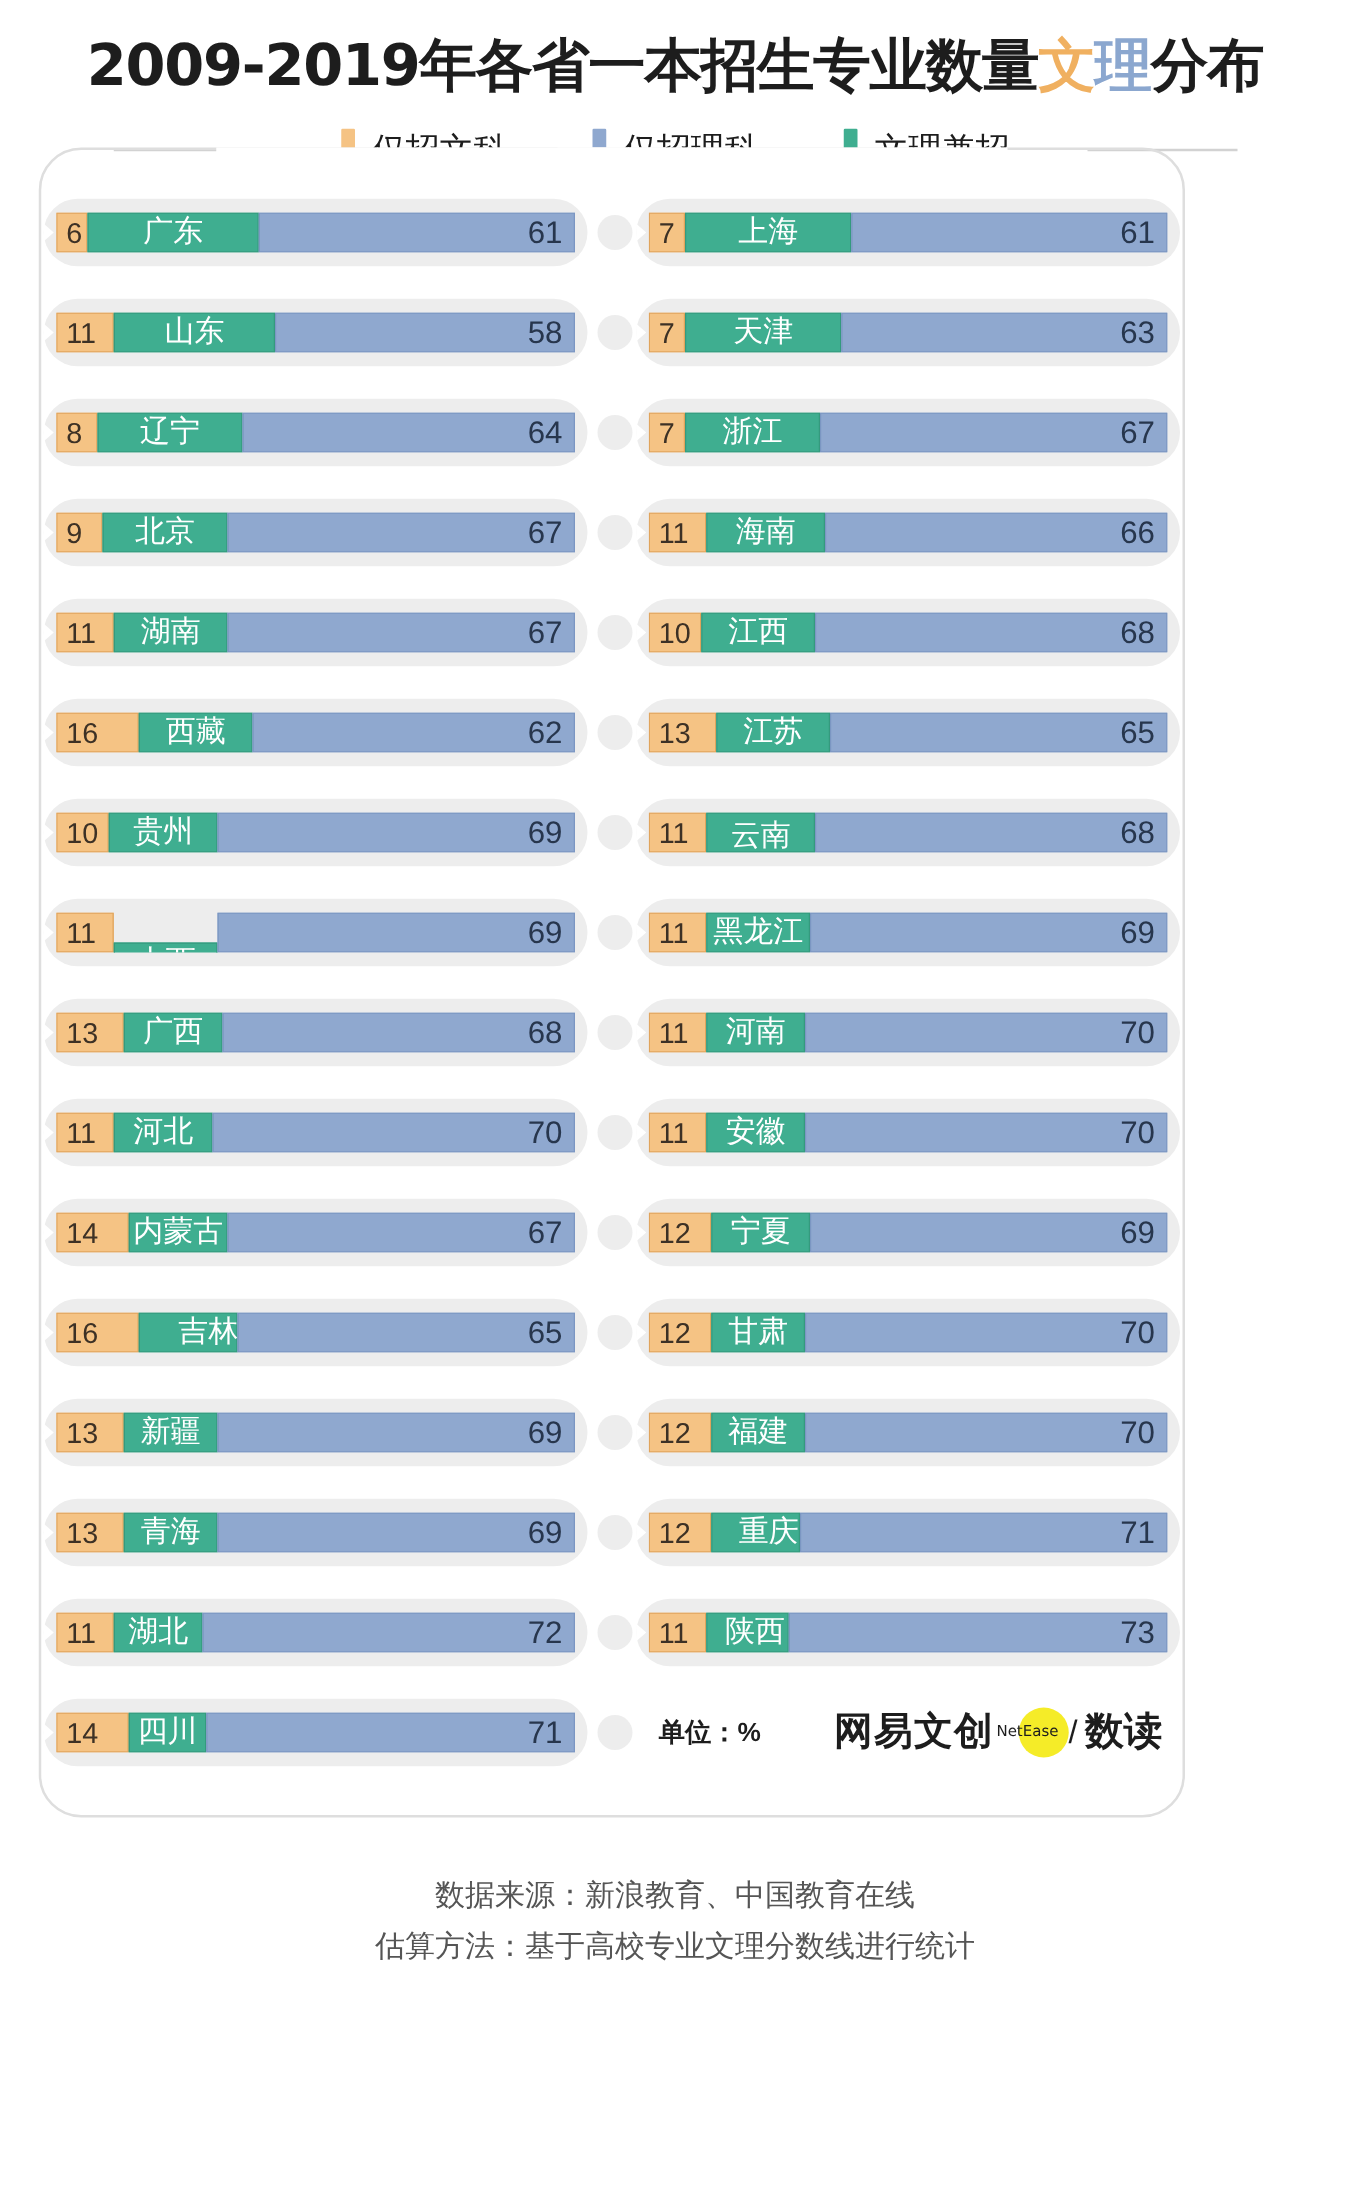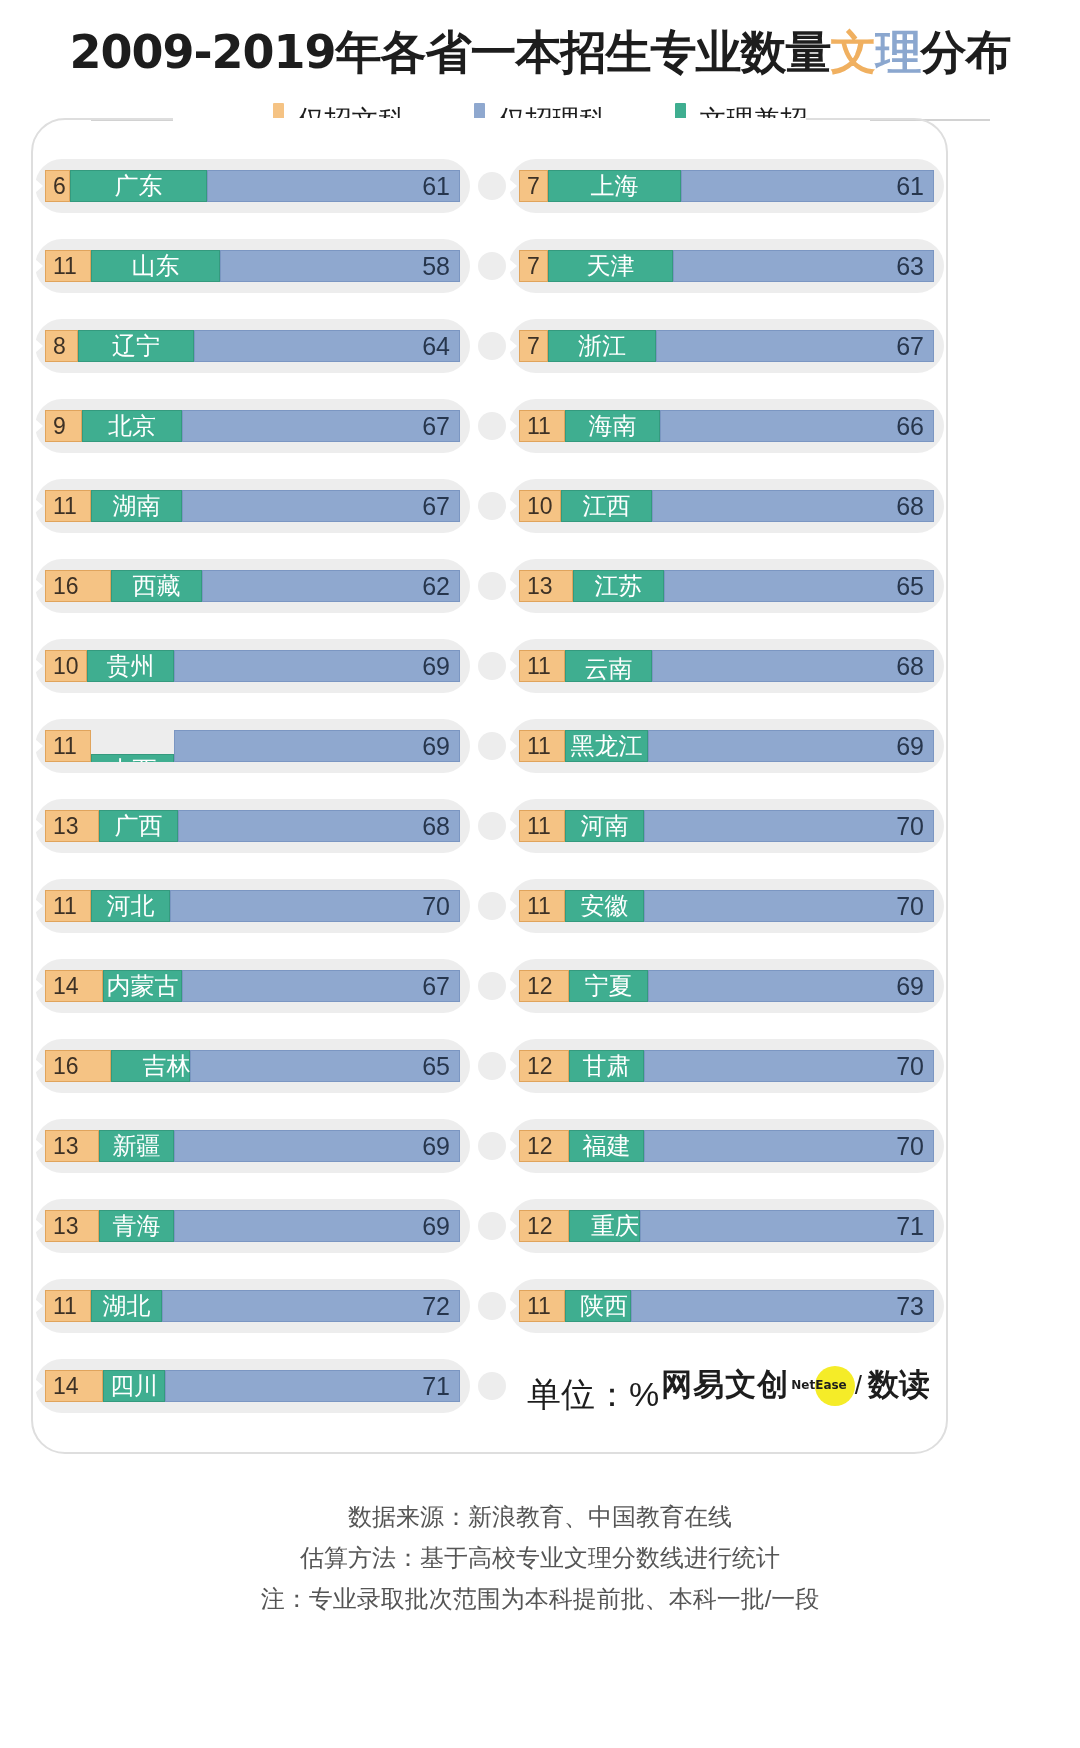--- a/index.html
+++ b/index.html
@@ -129,42 +129,42 @@
     width:28px;height:28px;border-radius:50%;
     background:#ededed;
   }
 
   
   .footer-row{
     position:relative;height:80px;
   }
   .unit{
     position:absolute;left:22px;top:26px;
-    font-size:34px;color:#1d1d1d;font-weight:400;white-space:nowrap;text-align:right;
+    font-size:21px;color:#1d1d1d;font-weight:700;white-space:nowrap;text-align:right;
   }
   .brand{
     position:absolute;right:18px;top:18px;
     display:flex;align-items:center;
   }
   .brand-mark{
     position:relative;display:flex;align-items:center;
   }
   .brand-wy{
     font-size:31px;font-weight:bold;color:#1d1d1d;letter-spacing:1px;
     font-family:"DejaVu Sans","Liberation Sans",sans-serif;
     z-index:2;
   }
   .brand-dot{
     position:absolute;right:-6px;top:2px;
     width:40px;height:40px;border-radius:50%;
     background:#f5ec28;z-index:1;
   }
   .brand-netease{
     position:relative;z-index:3;
-    font-size:12px;font-weight:bold;color:#1d1d1d;
+    font-size:12px;font-weight:normal;color:#1d1d1d;
     margin-left:2px;margin-right:2px;
     font-family:"DejaVu Sans",sans-serif;
   }
   .brand-slash{
     font-size:26px;color:#1d1d1d;margin:0 6px;z-index:3;position:relative;
   }
   .brand-shudu{
     font-size:31px;font-weight:bold;color:#1d1d1d;z-index:3;position:relative;
     font-family:"DejaVu Sans","Liberation Sans",sans-serif;
   }
@@ -705,16 +705,15 @@
             <span class="brand-slash">/</span>
             <span class="brand-shudu">数读</span>
           </div>
         </div>
       </div>
   </div>
 
   <div class="notes">
     <div class="note-line">数据来源：新浪教育、中国教育在线</div>
     <div class="note-line">估算方法：基于高校专业文理分数线进行统计</div>
-    <div class="note-line">注：专业录取批次范围为本科提前批、本科一批/一段</div>
   </div>
 
 </div>
 
 </body></html>

